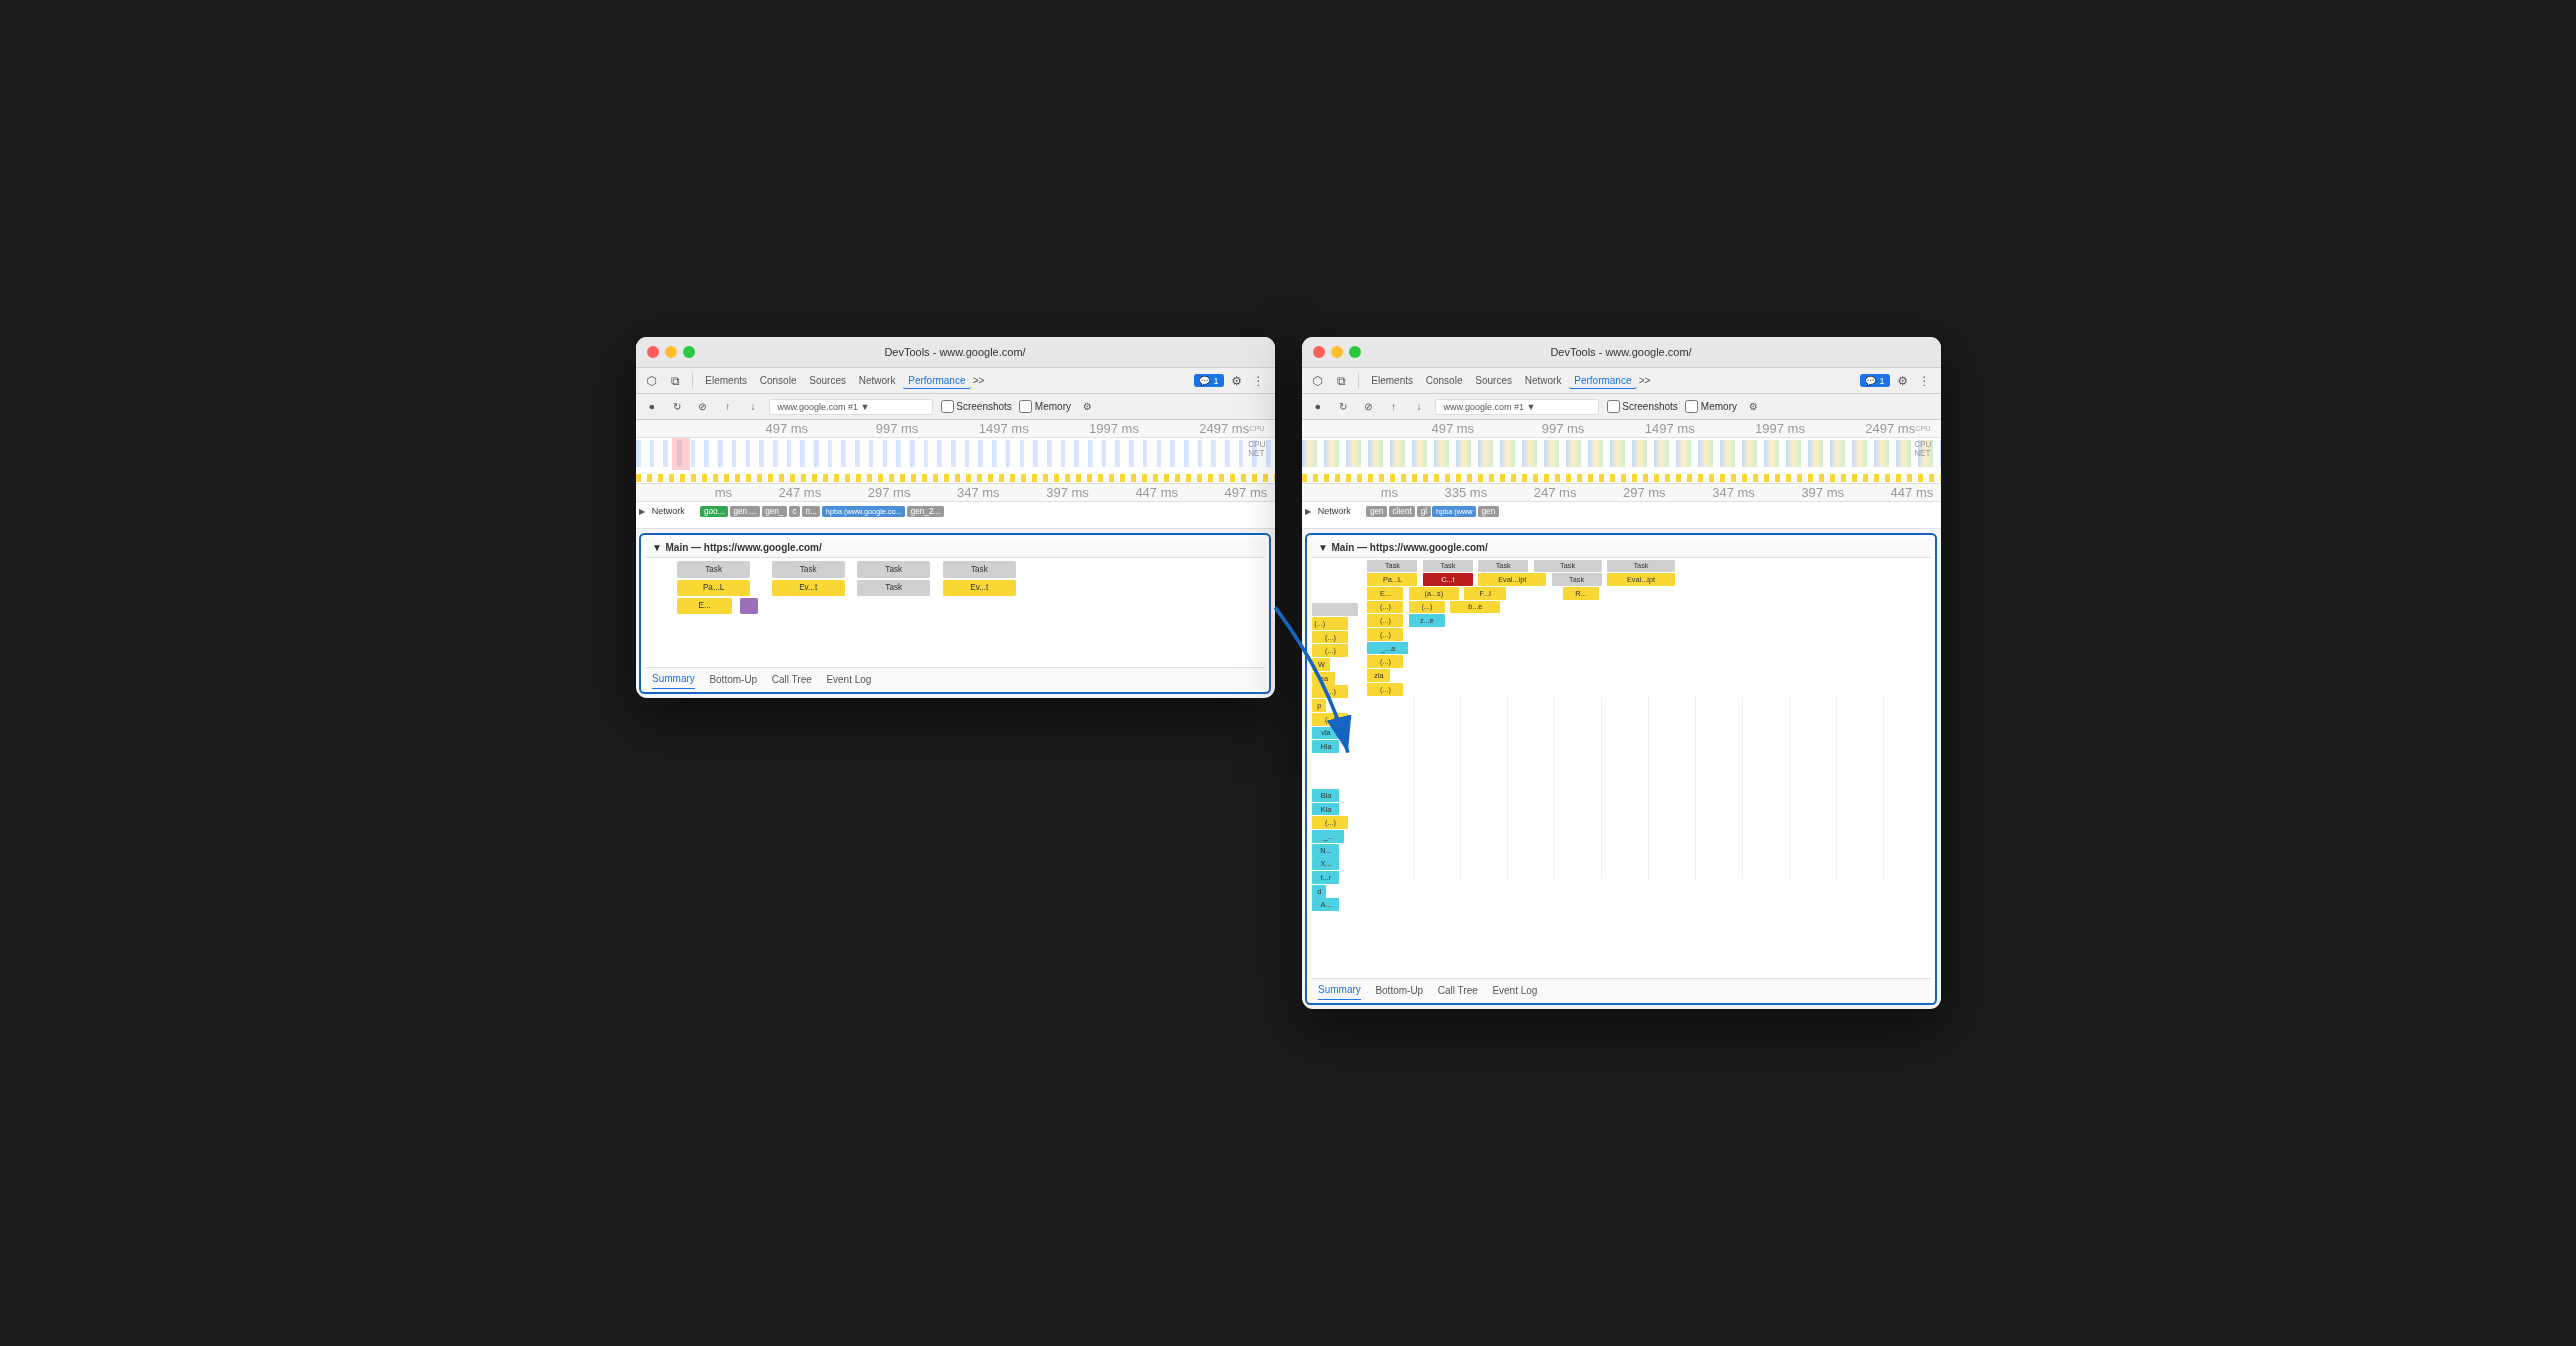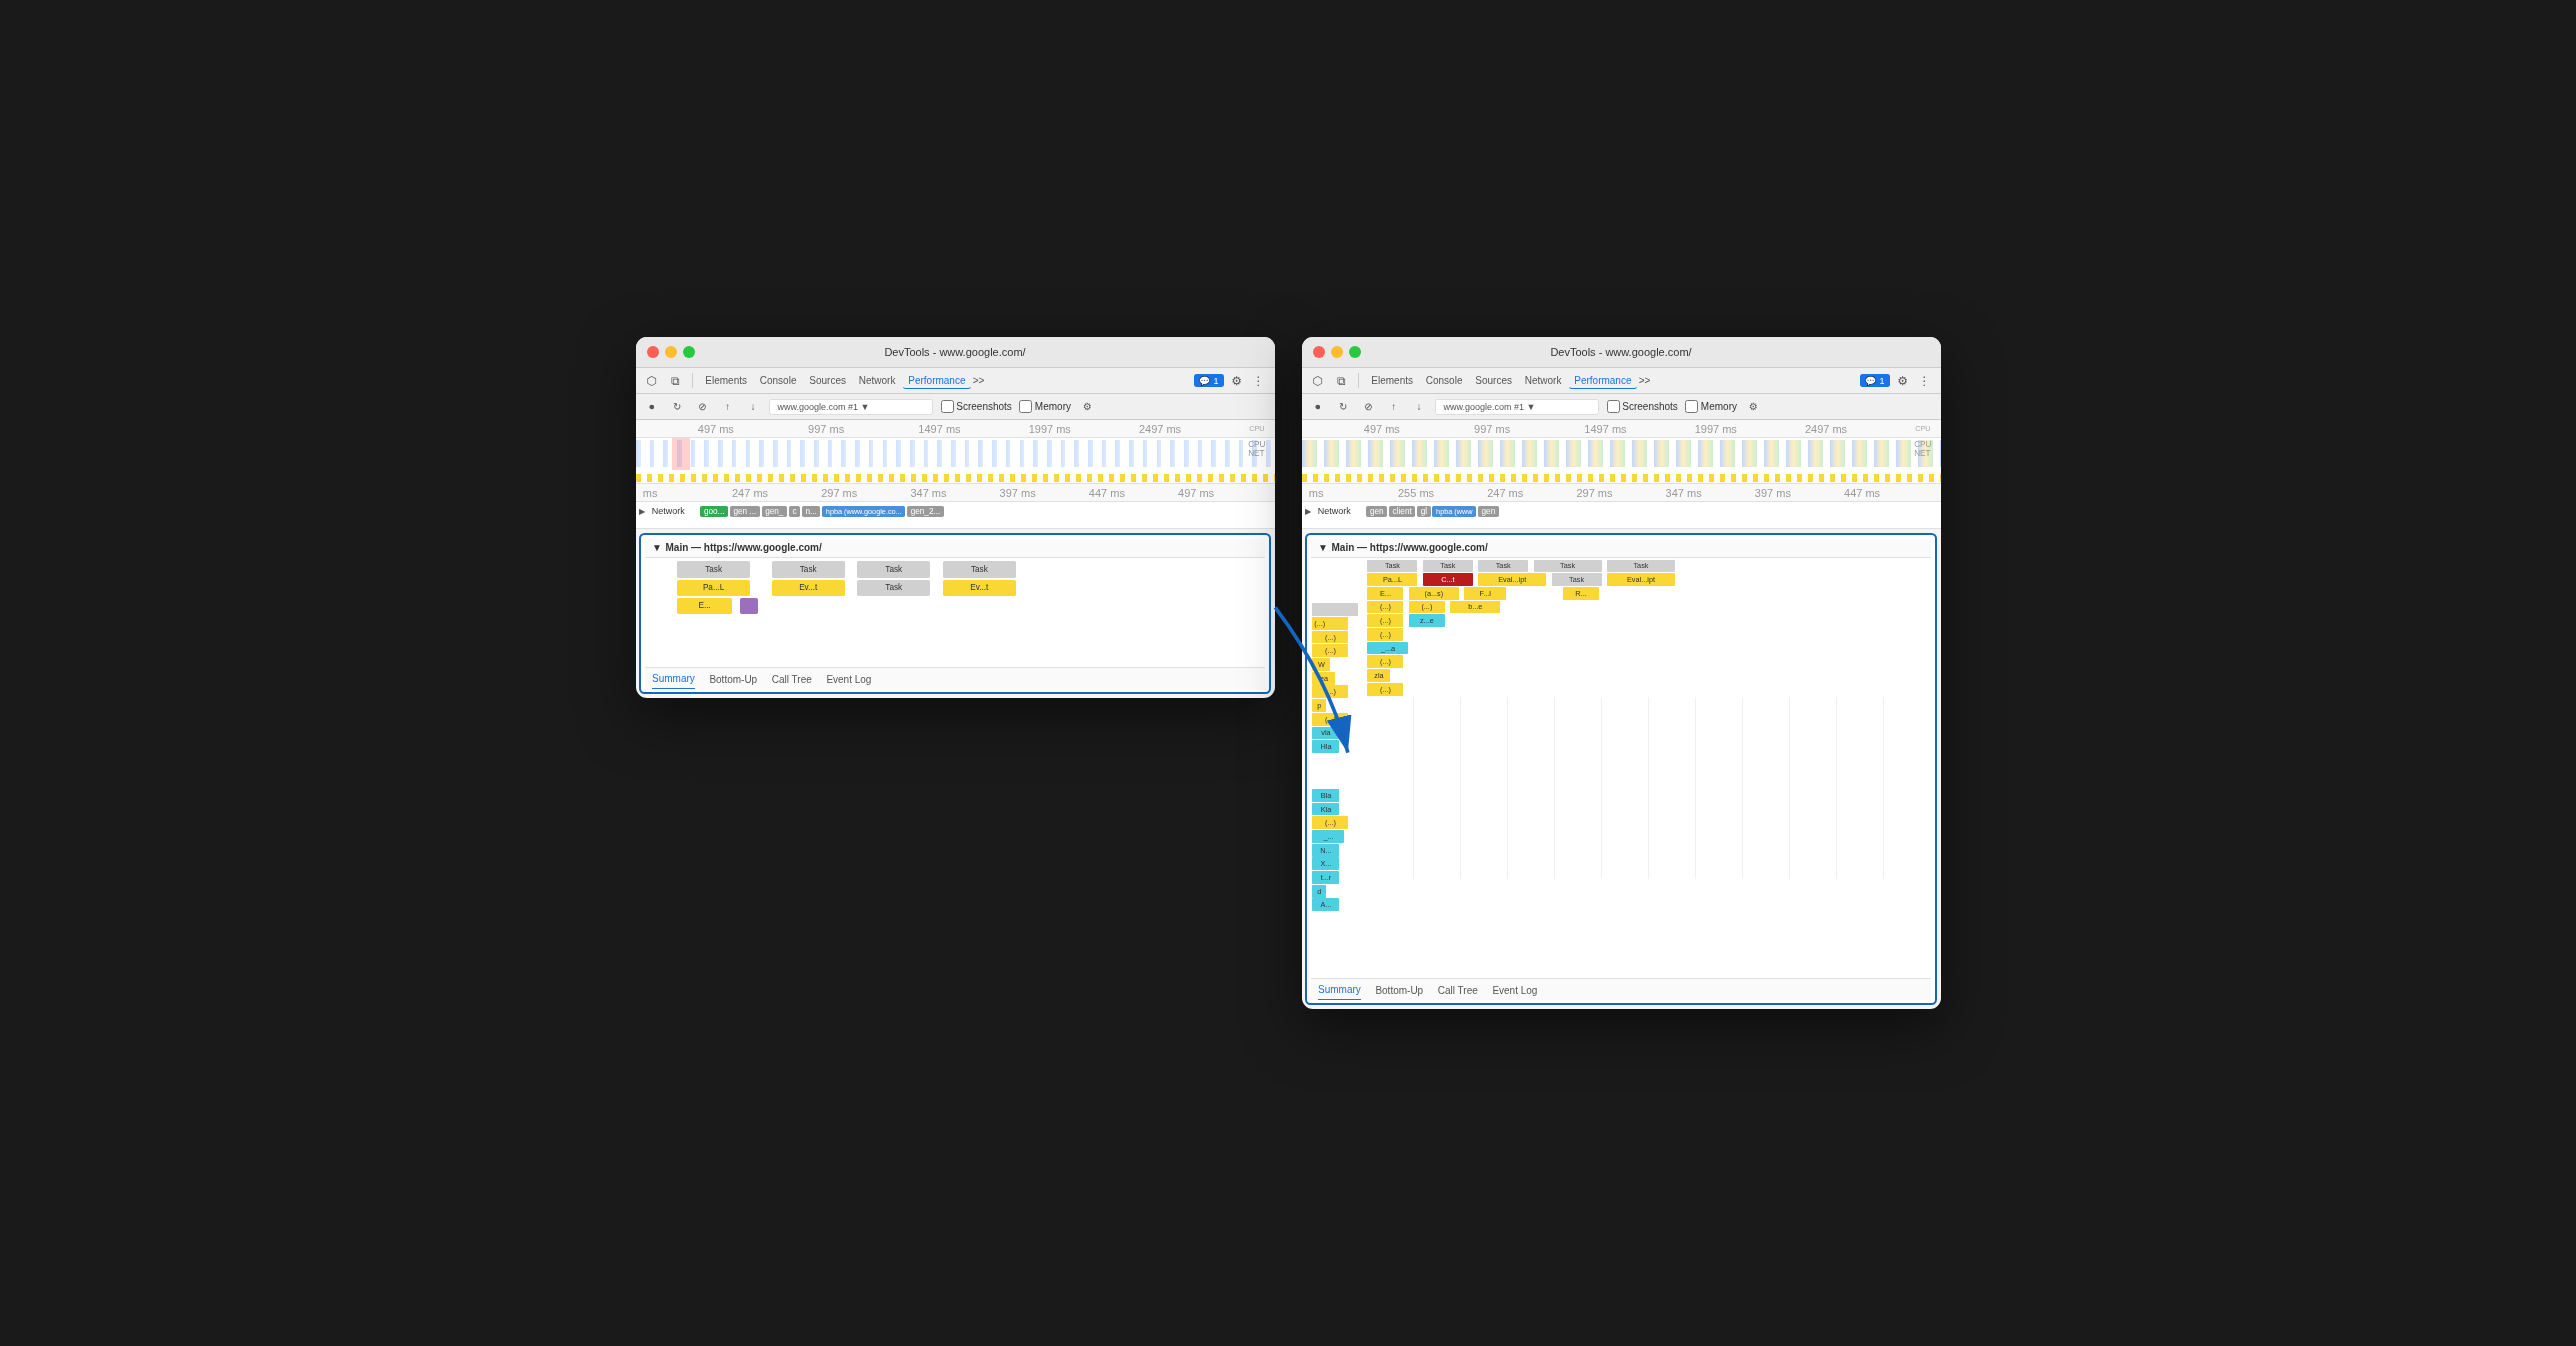--- a/index.html
+++ b/index.html
@@ -124,22 +124,22 @@
       display: flex;
       align-items: center;
       padding: 0 7.3px;
       border-bottom: 0.9px solid #e0e0e0;
       font-size: 9px;
       color: #888;
       gap: 0;
     }
     .ruler-mark {
       flex: 1;
-      text-align: left;
-      font-size: 11px;
+      text-align: right;
+      font-size: 13px;
       color: #999;
     }
     .network-section {
       background: #fff;
       border-bottom: 0.9px solid #e0e0e0;
       padding: 1.8px 0;
       font-size: 9px;
       overflow: hidden;
       height: 27px;
     }
@@ -497,21 +497,21 @@
           <div style="width:100%; height:100%; background:repeating-linear-gradient(90deg, #f9d835 0, #f9d835 5.5px, transparent 5.5px, transparent 11px);"></div>
         </div>
         <div style="position:absolute; top:1.8px; right:9px; font-size:8.2px; color:#999;">
           <div>CPU</div>
             <div>NET</div>
         </div>
       </div>
 
       <div class="timeline-ruler">
         <div class="ruler-mark">ms</div>
-        <div class="ruler-mark">255 ms</div>
+        <div class="ruler-mark">335 ms</div>
         <div class="ruler-mark">247 ms</div>
         <div class="ruler-mark">297 ms</div>
         <div class="ruler-mark">347 ms</div>
         <div class="ruler-mark">397 ms</div>
         <div class="ruler-mark">447 ms</div>
       </div>
 
       <div class="network-section">
         <div class="network-row">
           <span style="font-size:8.2px; color:#555; margin-right:3.6px;">▶</span>

